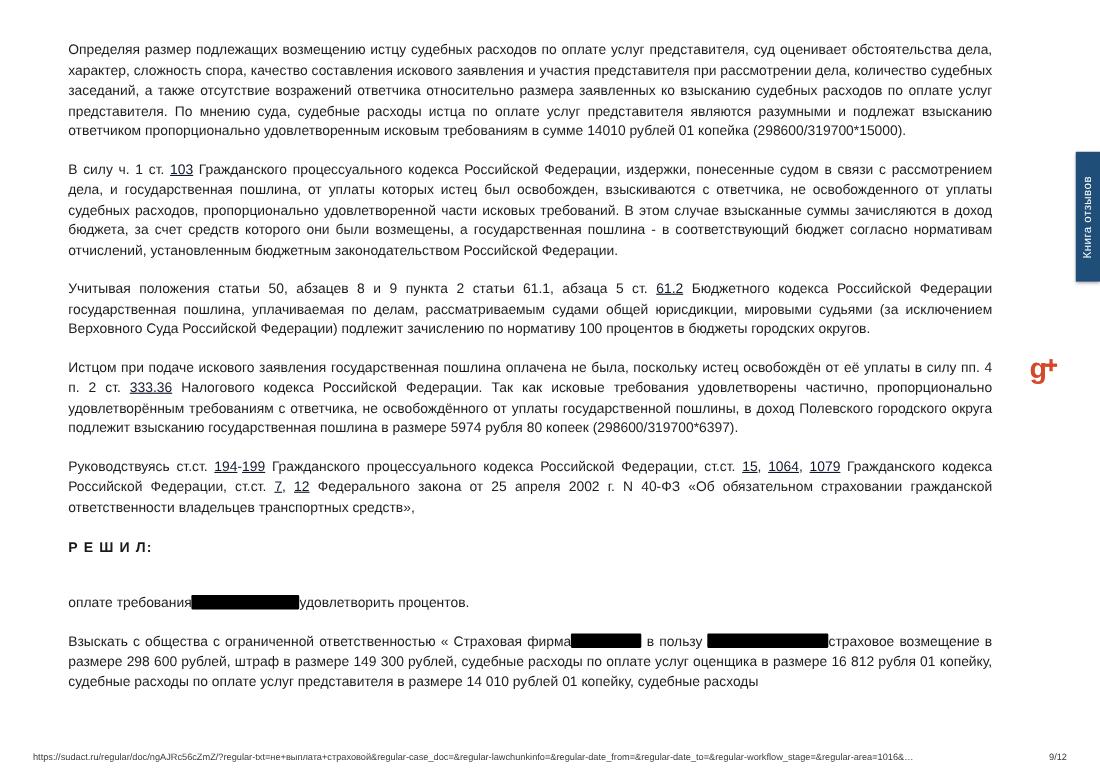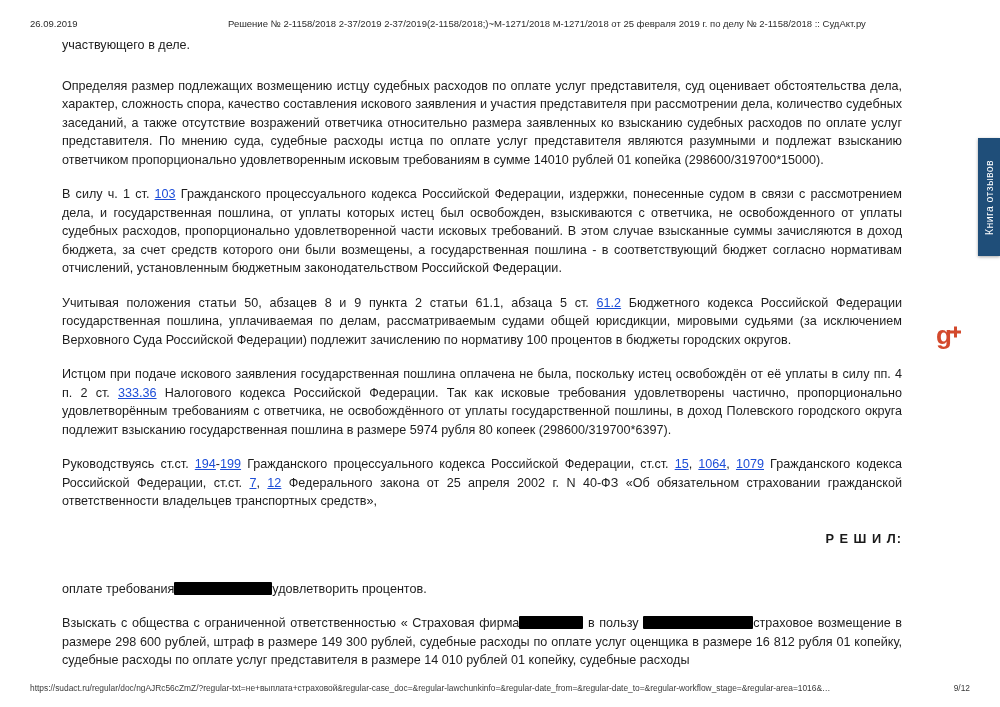--- a/index.html
+++ b/index.html
@@ -55,27 +55,27 @@
     text-align: justify;
     color: #1d1d1d;
   }
   p.first {
     margin-bottom: 22px;
   }
   b, strong {
     font-weight: normal;
   }
   a.ref {
-    color: #1d4ed8;
+    color: #0f172a;
     text-decoration: underline;
     cursor: pointer;
   }
   .center-head {
     margin: 20px 0 34px 0;
-    text-align: right;
+    text-align: left;
     font-size: 12.8px;
     font-weight: bold;
     letter-spacing: 1px;
   }
   .redact {
     display: inline-block;
     background: #000000;
     color: transparent;
     vertical-align: middle;
     height: 13px;
@@ -145,30 +145,23 @@
     top: 0;
     white-space: nowrap;
     margin-left: 35px;
   }
 </style>
 </head>
 <body>
 
 <div class="page">
 
-  <div class="doc-header">
-    <div class="date">26.09.2019</div>
-    <div class="title">Решение № 2-1158/2018 2-37/2019 2-37/2019(2-1158/2018;)~М-1271/2018 М-1271/2018 от 25 февраля 2019 г. по делу № 2-1158/2018 :: СудАкт.ру</div>
-  </div>
 
   <div class="content">
 
-    <p class="para first">
-      <span>участвующего в деле.</span>
-    </p>
 
     <p class="para">
       <span>Определяя размер подлежащих возмещению истцу судебных расходов по </span><b>оплате</b><span> услуг представителя, суд оценивает обстоятельства дела, характер, сложность спора, качество составления искового заявления и участия представителя при рассмотрении дела, количество судебных заседаний, а также отсутствие возражений ответчика относительно размера заявленных ко взысканию судебных расходов по </span><b>оплате</b><span> услуг представителя. По мнению суда, судебные расходы истца по </span><b>оплате</b><span> услуг представителя являются разумными и подлежат взысканию ответчиком пропорционально удовлетворенным исковым требованиям в сумме 14010 рублей 01 копейка (298600/319700*15000).</span>
     </p>
 
     <p class="para">
       <span>В силу ч. 1 ст. </span><a class="ref">103</a><span> Гражданского процессуального кодекса Российской Федерации, издержки, понесенные судом в связи с рассмотрением дела, и государственная пошлина, от </span><b>уплаты</b><span> которых истец был освобожден, взыскиваются с ответчика, не освобожденного от </span><b>уплаты</b><span> судебных расходов, пропорционально удовлетворенной части исковых требований. В этом случае взысканные суммы зачисляются в доход бюджета, за счет средств которого они были возмещены, а государственная пошлина - в соответствующий бюджет согласно нормативам отчислений, установленным бюджетным законодательством Российской Федерации.</span>
     </p>
 
     <p class="para">

